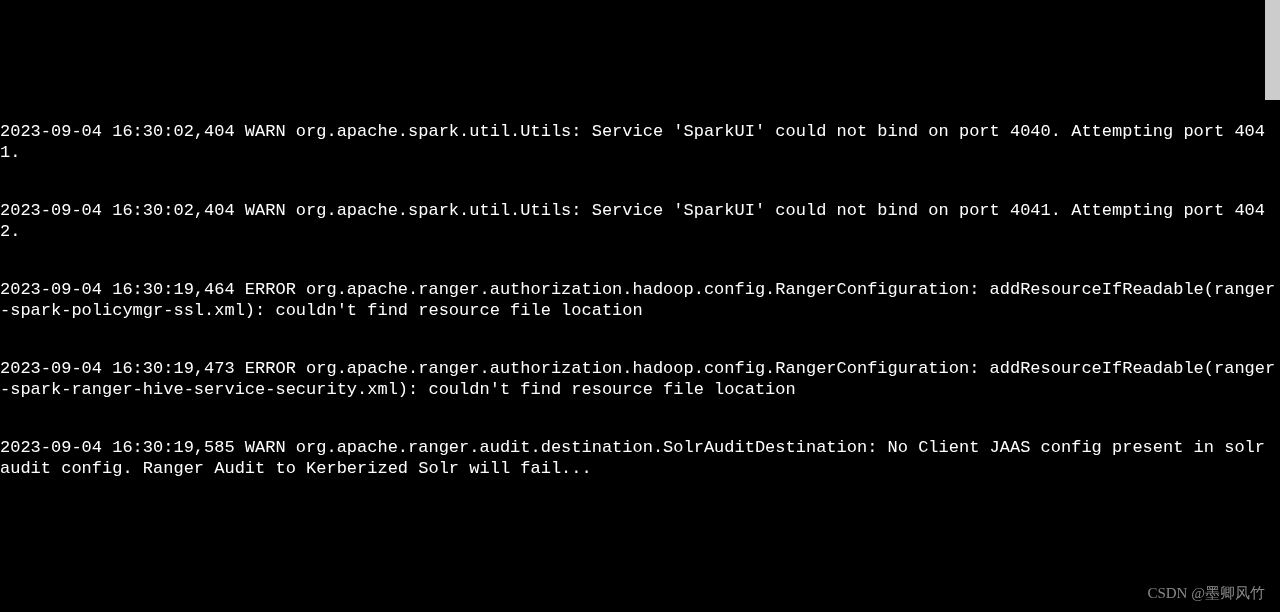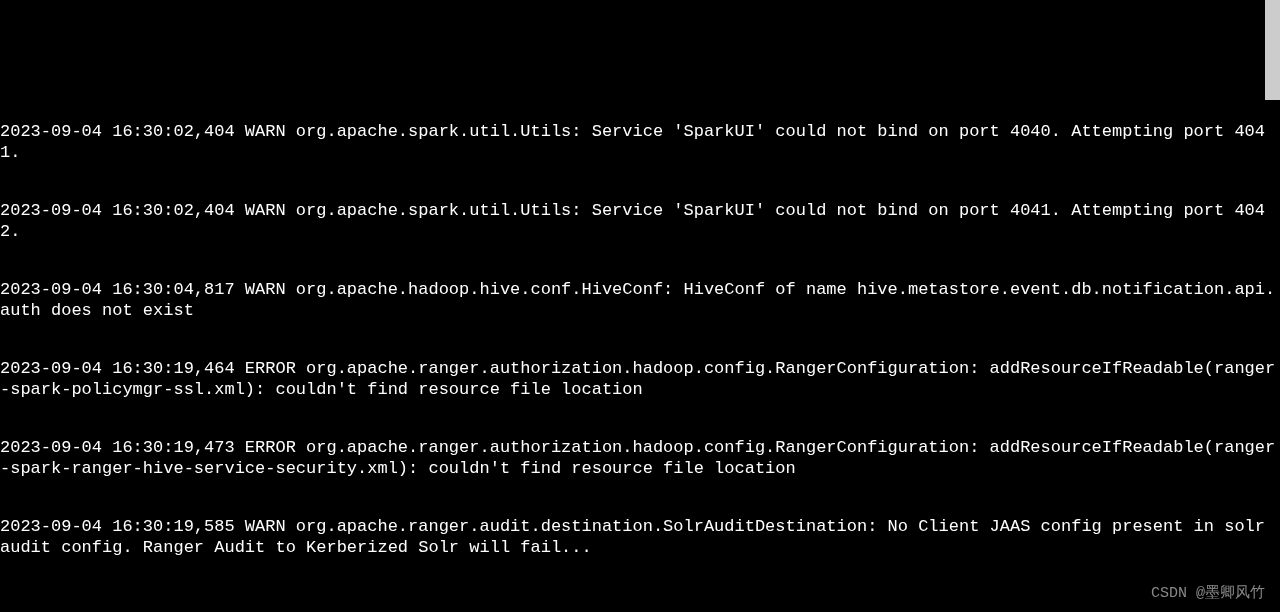--- a/index.html
+++ b/index.html
@@ -34,32 +34,31 @@
       width: 15px;
       height: 100px;
       background-color: #cccccc;
     }
     .watermark {
       position: absolute;
       right: 15px;
       bottom: 8px;
       font-size: 15px;
       color: #888888;
-      font-family: Liberation Mono, monospace;
+      font-family: Liberation Serif, serif;
     }
   </style>
 </head>
 <body>
 
 
 
 <div class="terminal">
 <span class="line">2023-09-04 16:30:02,404 WARN org.apache.spark.util.Utils: Service 'SparkUI' could not bind on port 4040. Attempting port 4041.</span>
 <span class="line">2023-09-04 16:30:02,404 WARN org.apache.spark.util.Utils: Service 'SparkUI' could not bind on port 4041. Attempting port 4042.</span>
-<span class="line">2023-09-04 16:30:04,817 WARN org.apache.hadoop.hive.conf.HiveConf: HiveConf of name hive.metastore.event.db.notification.api.auth does not exist</span>
 <span class="line">2023-09-04 16:30:19,464 ERROR org.apache.ranger.authorization.hadoop.config.RangerConfiguration: addResourceIfReadable(ranger-spark-policymgr-ssl.xml): couldn't find resource file location</span>
 <span class="line">2023-09-04 16:30:19,473 ERROR org.apache.ranger.authorization.hadoop.config.RangerConfiguration: addResourceIfReadable(ranger-spark-ranger-hive-service-security.xml): couldn't find resource file location</span>
 <span class="line">2023-09-04 16:30:19,585 WARN org.apache.ranger.audit.destination.SolrAuditDestination: No Client JAAS config present in solr audit config. Ranger Audit to Kerberized Solr will fail...</span>
 
 
 
 
 
 
 

